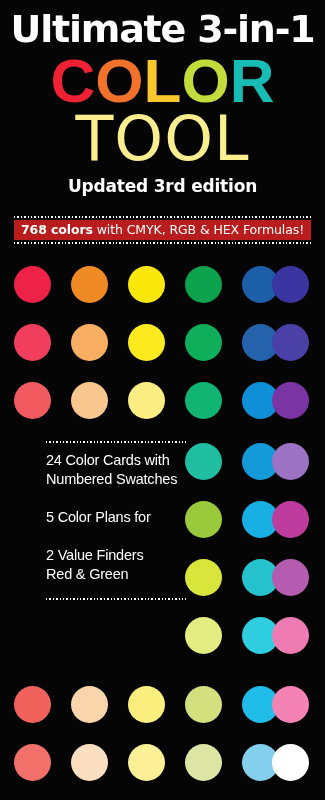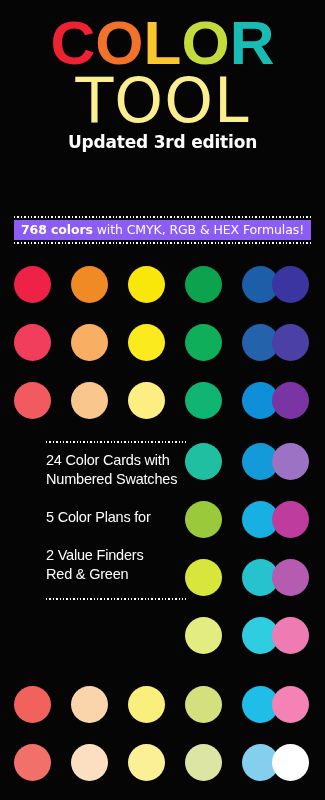--- a/index.html
+++ b/index.html
@@ -53,41 +53,42 @@
     margin-top: -4px;
     font-size: 62px;
     font-weight: normal;
     line-height: 1.0;
     letter-spacing: 1px;
     color: #FAEE8E;
     white-space: nowrap;
     font-family: "DejaVu Sans", sans-serif;
   }
   .title-sub {
+    margin-top: 6px;
     color: #ffffff;
     font-size: 17px;
     font-weight: bold;
     letter-spacing: -0.2px;
     font-family: "DejaVu Sans", sans-serif;
   }
 
   
   .banner-wrap {
     position: absolute;
     top: 216px;
     left: 14px;
     width: 297px;
   }
   .dotted-rule {
     height: 2px;
     width: 100%;
     background-image: repeating-linear-gradient(to right,#ffffff 0 1.4px, transparent 1.4px 3.4px);
   }
   .banner {
-    background: #8b5cf6;
+    background: #b91c1c;
     height: 20px;
     line-height: 20px;
     text-align: center;
     color: #ffffff;
     font-size: 12.5px;
     letter-spacing: -0.1px;
     margin: 2px 0;
     white-space: nowrap;
     font-family: "DejaVu Sans", sans-serif;
   }
@@ -133,20 +134,21 @@
     letter-spacing: -0.3px;
     font-family: "DejaVu Sans", sans-serif;
   }
 </style>
 </head>
 <body>
 
 <div class="cover">
 
   <div class="title-block">
+    <div class="title-line1">Ultimate 3-in-1</div>
     <div class="title-color" id="color-word"><span style="color: rgb(238, 34, 51);">C</span><span style="color: rgb(242, 114, 43);">O</span><span style="color: rgb(249, 198, 43);">L</span><span style="color: rgb(195, 220, 60);">O</span><span style="color: rgb(23, 189, 180);">R</span></div>
     <div class="title-tool">TOOL</div>
     <div class="title-sub">Updated 3rd edition</div>
   </div>
 
   <div class="banner-wrap">
     <div class="dotted-rule"></div>
     <div class="banner">
       <b>768 colors</b><span> with CMYK, RGB &amp; HEX Formulas!</span>
     </div>

